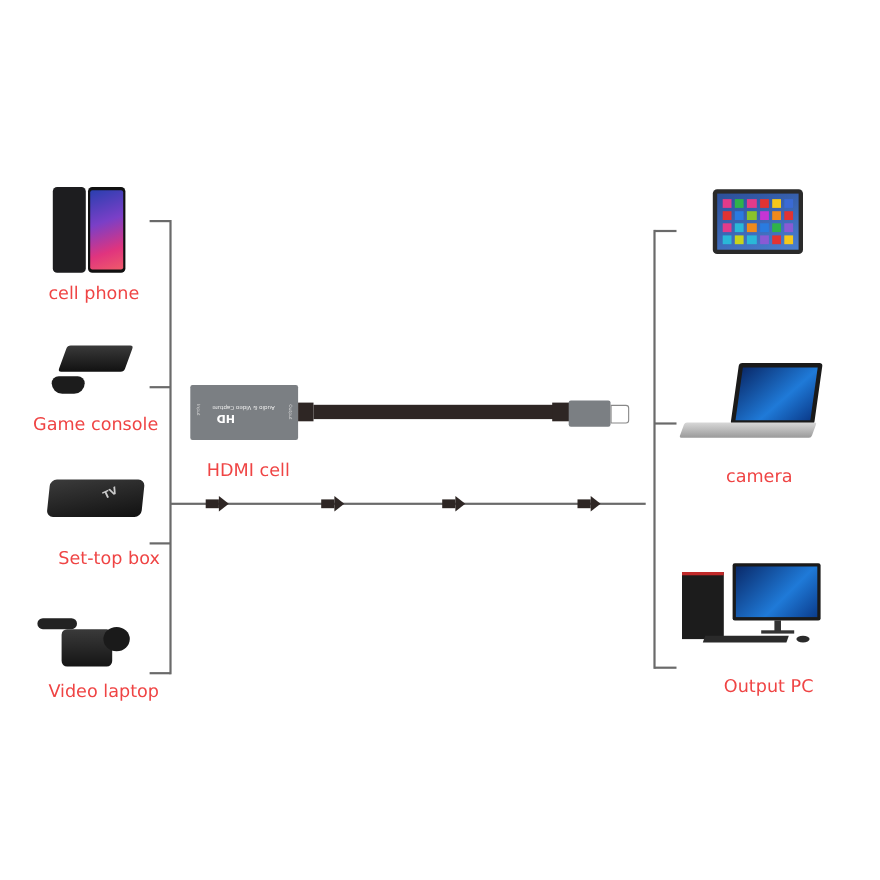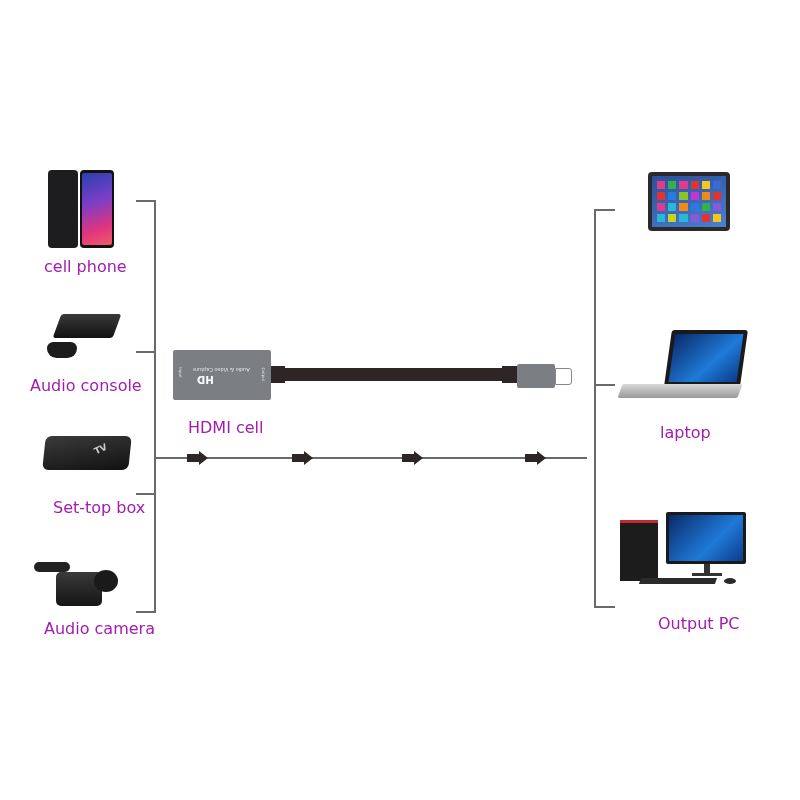--- a/index.html
+++ b/index.html
@@ -1,49 +1,49 @@
 <!DOCTYPE html>
 <html><head>
 <meta charset="utf-8">
 <style>
   html, body { margin:0; padding:0; background:#ffffff; }
   body { width:800px; height:800px; position:relative; overflow:hidden; font-family:"DejaVu Sans", sans-serif; }
   .abs { position:absolute; }
-  .label { position:absolute; font-size:16px; color:#a21caf; white-space:nowrap; }
+  .label { position:absolute; font-size:16px; color:#ef4444; white-space:nowrap; }
   .line { position:absolute; background:#6a6a6a; }
 </style>
 </head>
 <body>
 
 <div class="abs" style="left:48px;top:170px;width:66px;height:78px;">
   <div style="position:absolute;left:0;top:0;width:30px;height:78px;background:#1d1d1f;border-radius:4px;"></div>
   <div style="position:absolute;left:32px;top:0;width:34px;height:78px;background:#111;border-radius:4px;">
     <div style="position:absolute;left:2px;top:3px;width:30px;height:72px;border-radius:2px;background:linear-gradient(160deg,#2a3fb0 0%,#7a3fc7 40%,#e0347e 75%,#f05a6a 100%);"></div>
   </div>
 </div>
 <div class="label" style="left:44px;top:257px;">cell phone</div>
 
 <div class="abs" style="left:45px;top:312px;width:72px;height:50px;">
   <div style="position:absolute;left:12px;top:2px;width:60px;height:24px;background:linear-gradient(180deg,#3a3a3a,#111);transform:skewX(-20deg);border-radius:3px;"></div>
   <div style="position:absolute;left:2px;top:30px;width:30px;height:16px;background:#1c1c1c;border-radius:8px 8px 12px 12px;"></div>
 </div>
-<div class="label" style="left:30px;top:376px;">Audio console</div>
+<div class="label" style="left:30px;top:376px;">Game console</div>
 
 <div class="abs" style="left:44px;top:432px;width:88px;height:42px;">
   <div style="position:absolute;left:0;top:4px;width:86px;height:34px;background:linear-gradient(170deg,#3b3b3b,#111);border-radius:6px;transform:skewX(-6deg);"></div>
   <div style="position:absolute;left:50px;top:12px;color:#ccc;font-size:9px;font-weight:bold;transform:rotate(-25deg);">TV</div>
 </div>
 <div class="label" style="left:53px;top:498px;">Set-top box</div>
 
 <div class="abs" style="left:34px;top:556px;width:86px;height:52px;">
   <div style="position:absolute;left:0;top:6px;width:36px;height:10px;background:#222;border-radius:5px;"></div>
   <div style="position:absolute;left:22px;top:16px;width:46px;height:34px;background:linear-gradient(180deg,#3a3a3a,#151515);border-radius:5px;"></div>
   <div style="position:absolute;left:60px;top:14px;width:24px;height:22px;background:#1a1a1a;border-radius:50%;"></div>
 </div>
-<div class="label" style="left:44px;top:619px;">Audio camera</div>
+<div class="label" style="left:44px;top:619px;">Video laptop</div>
 
 <div class="line" style="left:154px;top:200px;width:2px;height:413px;"></div>
 <div class="line" style="left:136px;top:200px;width:19px;height:2px;"></div>
 <div class="line" style="left:136px;top:351px;width:19px;height:2px;"></div>
 <div class="line" style="left:136px;top:493px;width:19px;height:2px;"></div>
 <div class="line" style="left:136px;top:611px;width:19px;height:2px;"></div>
 
 <div class="abs" style="left:173px;top:350px;width:98px;height:50px;background:#7b7f83;border-radius:2px;">
   <div class="abs" style="left:2px;top:20px;font-size:4px;color:#ddd;transform:rotate(90deg);">Input</div>
   <div class="abs" style="left:20px;top:17px;font-size:5px;color:#eee;transform:rotate(180deg);">Audio &amp; Video Capture</div>
@@ -109,21 +109,21 @@
       <div style="background:#f4c71b"></div>
   </div>
 </div>
 
 <div class="abs" style="left:618px;top:328px;width:130px;height:76px;">
   <div style="position:absolute;left:50px;top:2px;width:76px;height:56px;background:#1a1a1a;transform:skewX(-8deg);border-radius:3px;">
     <div style="position:absolute;left:4px;top:4px;width:68px;height:48px;background:linear-gradient(135deg,#0a2a6a,#1f7ad8 60%,#0b3c8c);"></div>
   </div>
   <div style="position:absolute;left:2px;top:56px;width:120px;height:14px;background:linear-gradient(180deg,#d8d8d8,#9a9a9a);transform:skewX(-20deg);border-radius:2px;"></div>
 </div>
-<div class="label" style="left:660px;top:423px;">laptop</div>
+<div class="label" style="left:660px;top:423px;">camera</div>
 
 <div class="abs" style="left:620px;top:512px;width:130px;height:78px;">
   <div style="position:absolute;left:0;top:8px;width:38px;height:58px;background:#1c1c1c;border-top:3px solid #c02a2a;"></div>
   <div style="position:absolute;left:46px;top:0;width:80px;height:52px;background:#1a1a1a;border-radius:2px;">
     <div style="position:absolute;left:3px;top:3px;width:74px;height:46px;background:linear-gradient(135deg,#0a2a6a,#1f7ad8 60%,#0b3c8c);"></div>
   </div>
   <div style="position:absolute;left:84px;top:52px;width:6px;height:10px;background:#333;"></div>
   <div style="position:absolute;left:72px;top:61px;width:30px;height:3px;background:#333;"></div>
   <div style="position:absolute;left:20px;top:66px;width:76px;height:6px;background:#2a2a2a;transform:skewX(-20deg);"></div>
   <div style="position:absolute;left:104px;top:66px;width:12px;height:6px;background:#2a2a2a;border-radius:50%;"></div>

